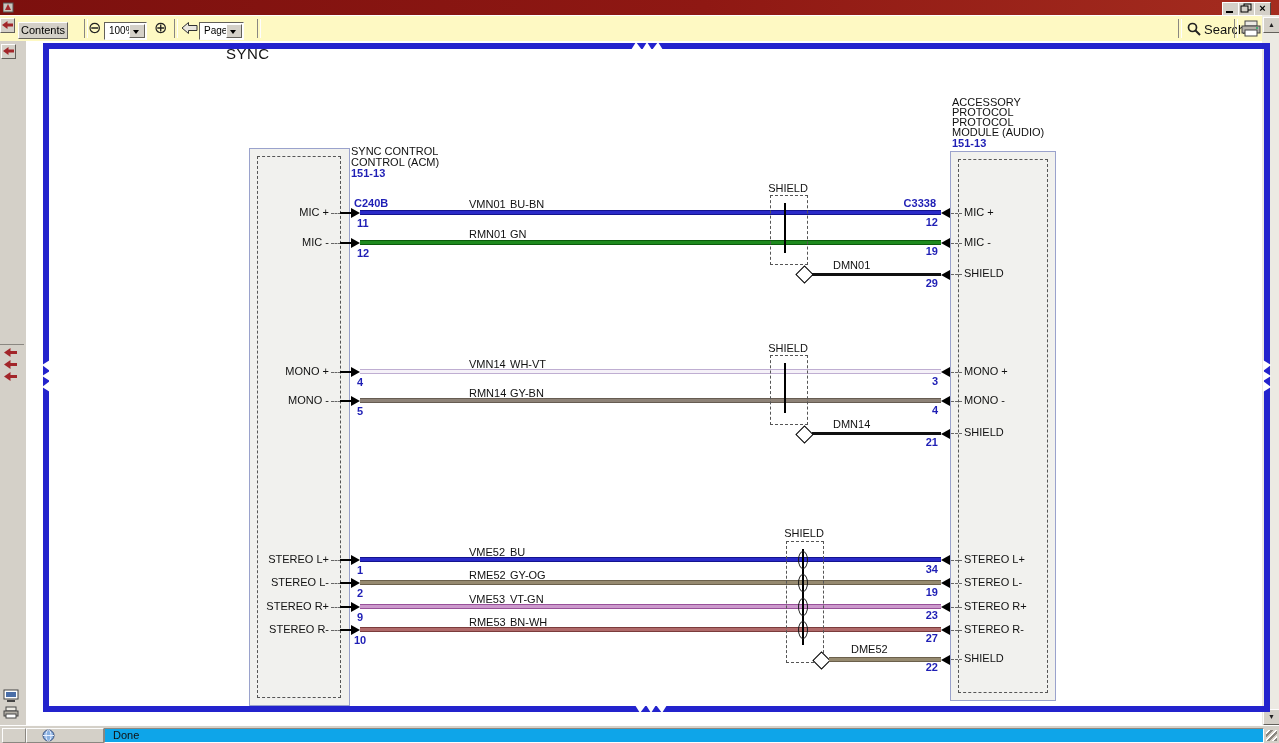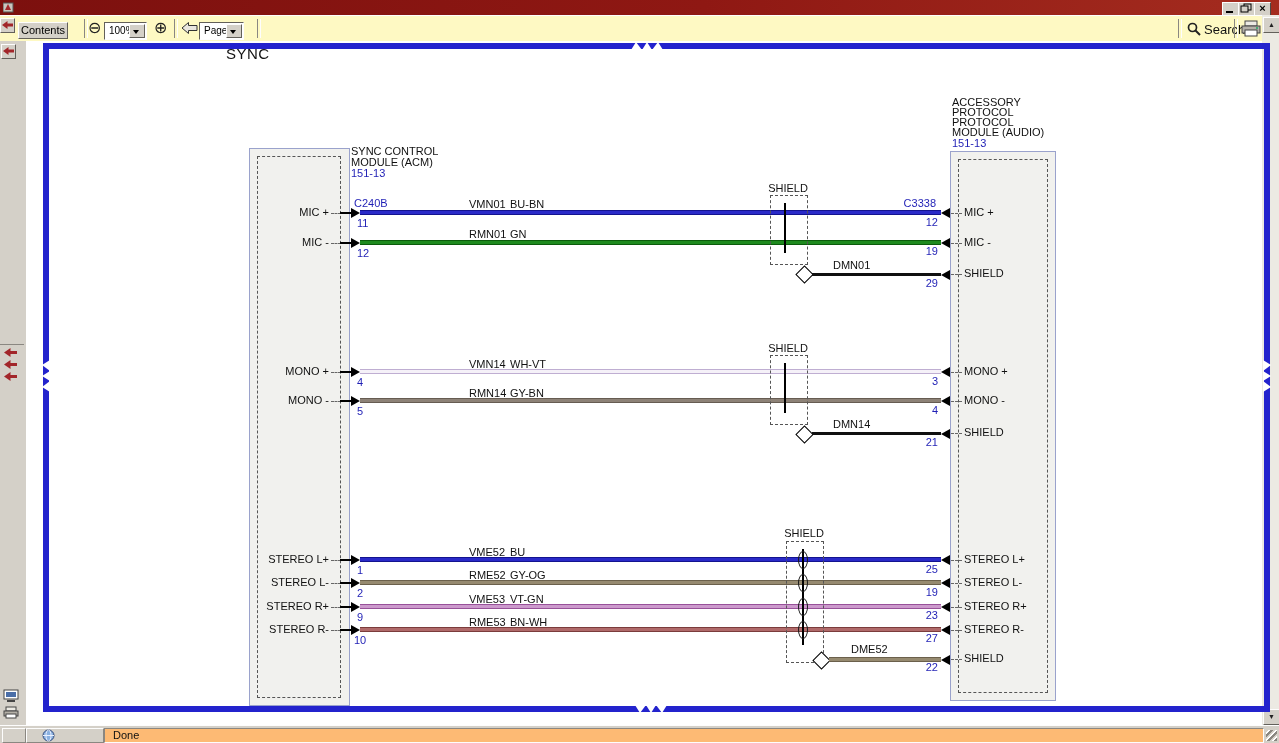--- a/index.html
+++ b/index.html
@@ -25,28 +25,28 @@
     border:1px solid;border-color:#fdfdfd #63605a #63605a #fdfdfd;}
   .dntri{position:absolute;left:3px;top:5px;width:0;height:0;border-top:4px solid #000;
     border-left:3.5px solid transparent;border-right:3.5px solid transparent;}
   .leftstrip{position:absolute;left:0;top:41px;width:26px;height:684px;background:#d4d0c8;
     border-right:1px solid #8a8781;}
   .scroll{position:absolute;left:1262px;top:15px;width:17px;height:710px;background:#eceae3;}
   .scbtn{position:absolute;left:1px;width:15px;height:14px;background:#d4d0c8;
     border:1px solid;border-color:#fdfdfd #63605a #63605a #fdfdfd;font-size:7px;text-align:center;line-height:13px;color:#222;}
   .statusbar{position:absolute;left:0;top:725px;width:1279px;height:18px;background:#d4d0c8;border-top:1px solid #fdfdfd;}
   .cellr{position:absolute;top:2px;height:13px;background:#d4d0c8;border:1px solid;border-color:#fdfdfd #8a8781 #8a8781 #fdfdfd;}
-  .cells{position:absolute;top:2px;height:13px;background:#fdba74;border:1px solid;border-color:#8a8781 #fdfdfd #fdfdfd #8a8781;}
+  .cells{position:absolute;top:2px;height:13px;background:#0ea5e9;border:1px solid;border-color:#8a8781 #fdfdfd #fdfdfd #8a8781;}
   .grip{position:absolute;left:1266px;top:730px;width:11px;height:11px;
     background:repeating-linear-gradient(135deg,#d4d0c8 0 2px,#fff 2px 3px,#8a8781 3px 5px);}
   
   .content{position:absolute;left:26px;top:41px;width:1236px;height:684px;background:#fff;}
   .pageborder{position:absolute;left:30px;top:43px;width:1227px;height:669px;box-sizing:border-box;border:6px solid #2323cd;}
   .t{position:absolute;font-size:11px;line-height:11px;white-space:nowrap;color:#111;}
-  .bt{color:#1f1fb5;font-weight:normal;}
+  .bt{color:#1f1fb5;font-weight:bold;}
   .llbl{left:226px;width:90px;text-align:right;}
   .rconn{left:878px;width:45px;text-align:right;}
   .rpin{left:893px;width:32px;text-align:right;}
   .wire{position:absolute;height:3px;border-top:1px solid #000;border-bottom:1px solid #000;}
   .thin{height:1px;}
   .tri-r{position:absolute;width:0;height:0;border-left:9px solid #000;border-top:5px solid transparent;border-bottom:5px solid transparent;}
   .tri-l{position:absolute;width:0;height:0;border-right:9px solid #000;border-top:5px solid transparent;border-bottom:5px solid transparent;}
   .tail{position:absolute;width:12px;height:2px;background:#000;}
   .lead{position:absolute;width:10px;height:0;border-top:1px dashed #666;}
   .rlead{position:absolute;width:11px;height:0;border-top:1px dashed #666;}
@@ -176,21 +176,21 @@
       </svg>
 
     <div class="t" style="left:213px;top:48px;font-size:15px;letter-spacing:.5px">SYNC</div>
 
     <div class="modbox" style="left:236px;top:148px;width:99px;height:556px"></div>
     <div class="modinner" style="left:244px;top:156px;width:82px;height:540px"></div>
     <div class="modbox" style="left:937px;top:151px;width:104px;height:548px"></div>
     <div class="modinner" style="left:945px;top:159px;width:88px;height:532px"></div>
 
     <div class="t" style="left:338px;top:146px">SYNC CONTROL</div>
-    <div class="t" style="left:338px;top:157px">MODULE (ACM)</div>
+    <div class="t" style="left:338px;top:157px">CONTROL (ACM)</div>
     <div class="t bt" style="left:338px;top:168px">151-13</div>
 
     <div class="t" style="left:939px;top:97px">ACCESSORY</div>
     <div class="t" style="left:939px;top:107px">PROTOCOL</div>
     <div class="t" style="left:939px;top:117px">PROTOCOL</div>
     <div class="t" style="left:939px;top:127px">MODULE (AUDIO)</div>
     <div class="t bt" style="left:939px;top:138px">151-13</div>
 
     <span class="t llbl" style="top:207px">MIC +</span>
     <div class="lead" style="left:318px;top:213px"></div>
@@ -269,21 +269,21 @@
     <span class="t" style="left:951px;top:427px">SHIELD</span>
 
     <span class="t llbl" style="top:554px">STEREO L+</span>
     <div class="lead" style="left:318px;top:560px"></div>
     <div class="tail" style="left:327px;top:559px"></div>
     <div class="tri-r" style="left:338px;top:555px"></div>
     <span class="t bt" style="left:344px;top:565px">1</span>
     <div class="wire" style="left: 347px; top: 557px; width: 581px; background-color: rgb(42, 42, 200); border-color: rgb(19, 19, 143);"></div>
     <span class="t" style="left:456px;top:547px">VME52</span>
     <span class="t" style="left:497px;top:547px">BU</span>
-    <span class="t bt rpin" style="top:564px">25</span>
+    <span class="t bt rpin" style="top:564px">34</span>
     <div class="tri-l" style="left:928px;top:555px"></div>
     <div class="rlead" style="left:938px;top:560px"></div>
     <span class="t" style="left:951px;top:554px">STEREO L+</span>
 
     <span class="t llbl" style="top:577px">STEREO L-</span>
     <div class="lead" style="left:318px;top:583px"></div>
     <div class="tail" style="left:327px;top:582px"></div>
     <div class="tri-r" style="left:338px;top:578px"></div>
     <span class="t bt" style="left:344px;top:588px">2</span>
     <div class="wire" style="left: 347px; top: 580px; width: 581px; background-color: rgb(150, 138, 112); border-color: rgb(107, 96, 75);"></div>

